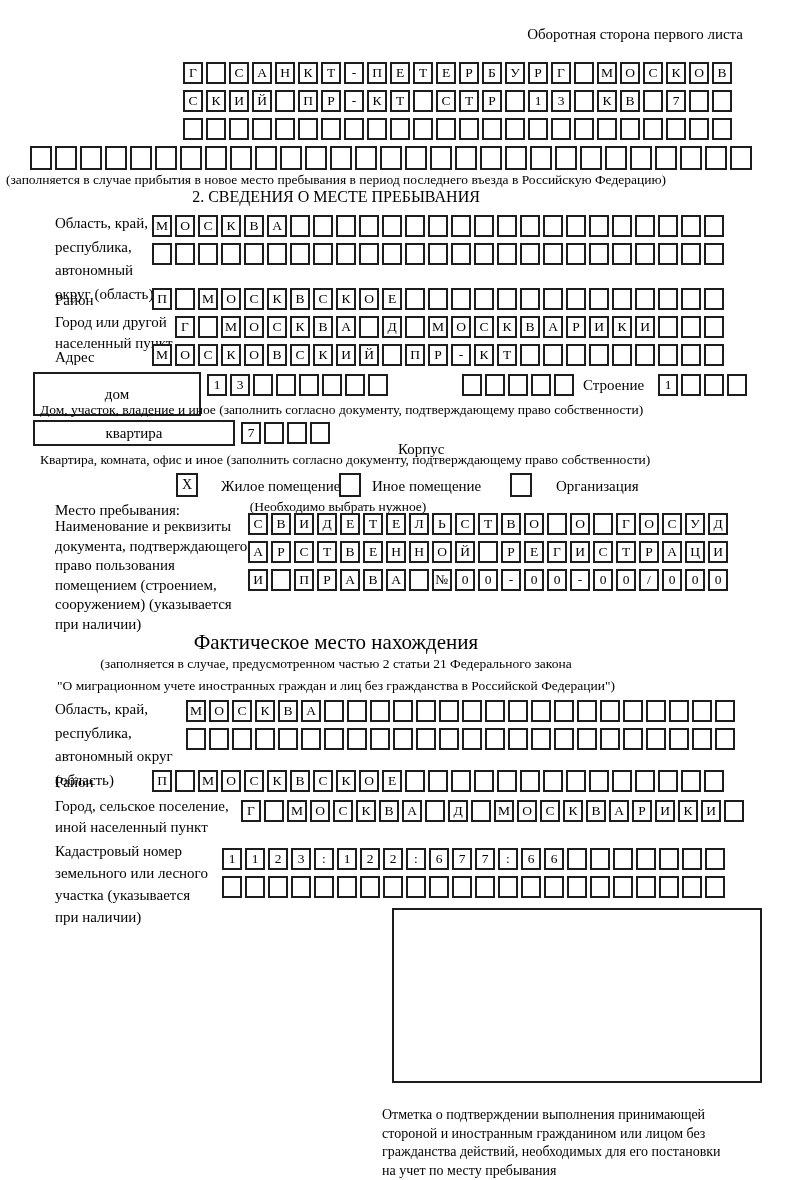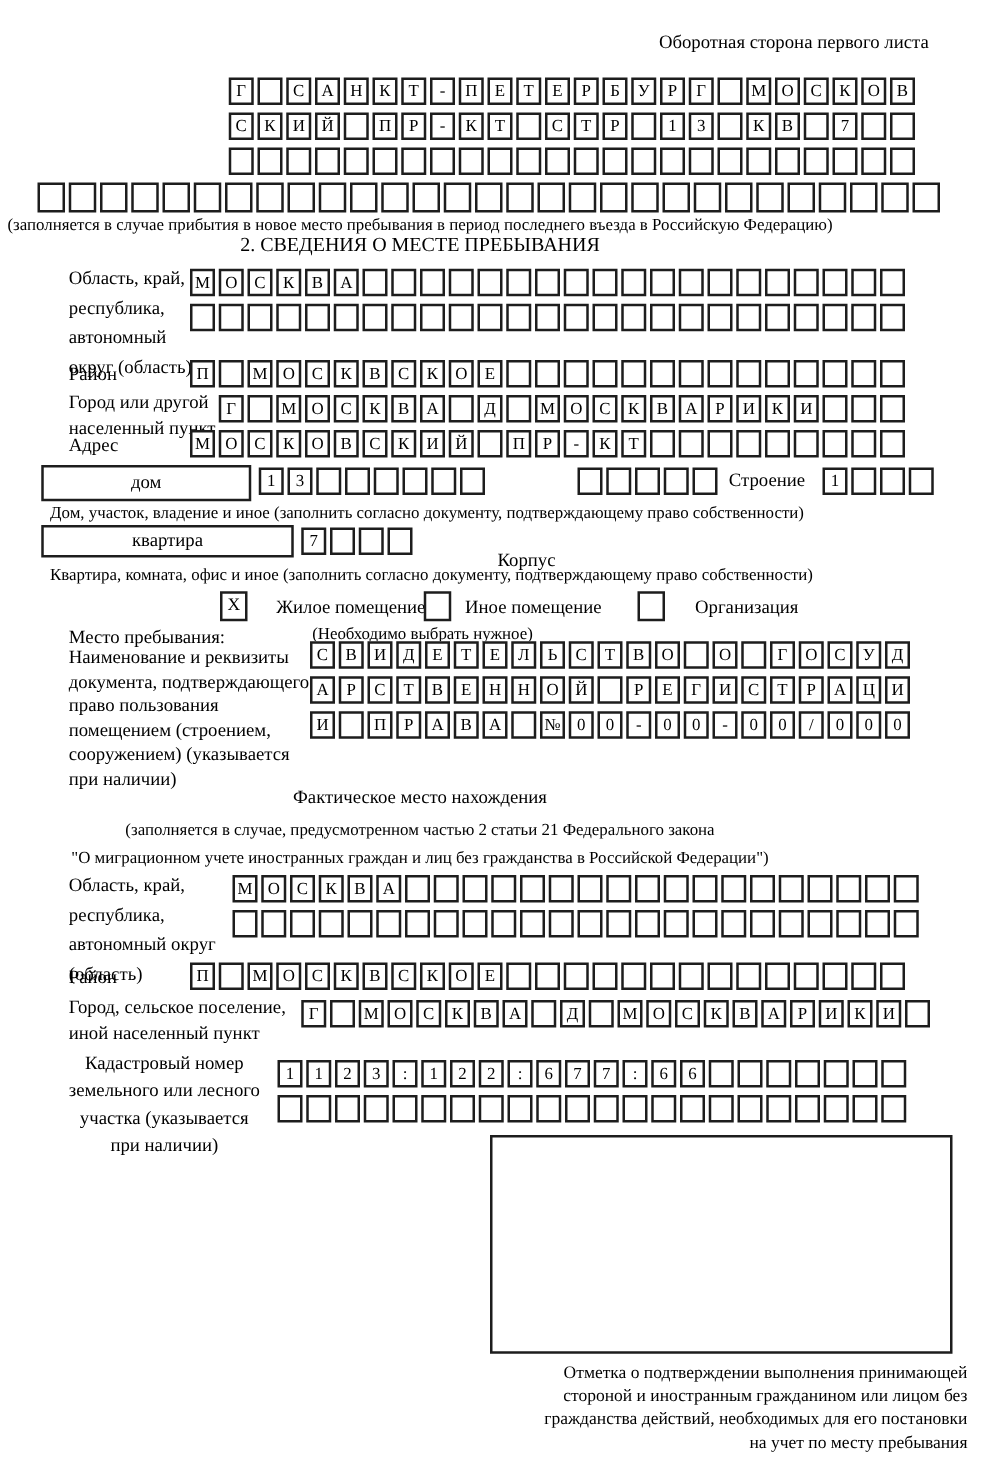--- a/index.html
+++ b/index.html
@@ -14,21 +14,21 @@
   .cells{display:flex;gap:3px;}
   .cell{flex:0 0 auto;width:20px;height:22px;border:2px solid #1d1d1d;box-sizing:border-box;
         display:flex;align-items:center;justify-content:center;
         font-size:13.5px;line-height:1;background:#fff;}
   .cells-big .cell{width:22px;height:24px;}
   .fieldbox{border:2px solid #1d1d1d;box-sizing:border-box;display:flex;align-items:center;
             justify-content:center;font-size:15px;background:#fff;}
   .chk{width:22px;height:24px;border:2px solid #1d1d1d;box-sizing:border-box;display:flex;
        align-items:center;justify-content:center;font-size:14px;}
   .stamp{border:2px solid #1d1d1d;box-sizing:border-box;background:#fff;}
-  .caption{font-size:14px;line-height:18.5px;text-align:right;}
+  .caption{font-size:14px;line-height:18.5px;text-align:left;margin-top:16px;}
 </style>
 </head>
 <body>
 
 <div class="page">
 
   <div class="abs" style="top:26px;right:57px;font-size:15px;">Оборотная сторона первого листа</div>
 
 
   <div class="abs cells" style="left:183px;top:62px;">
@@ -288,21 +288,21 @@
       <span class="cell"></span>
       <span class="cell"></span>
       <span class="cell"></span>
       <span class="cell"></span>
       <span class="cell"></span>
       <span class="cell"></span>
       <span class="cell"></span>
       <span class="cell"></span>
     </div>
 
-  <div class="abs fieldbox" style="left:33px;top:372px;width:168px;height:29px;">дом</div>
+  <div class="abs fieldbox" style="left:33px;top:372px;width:168px;height:44px;">дом</div>
   <div class="abs cells" style="left:207px;top:374px;">
       <span class="cell">1</span>
       <span class="cell">3</span>
       <span class="cell"></span>
       <span class="cell"></span>
       <span class="cell"></span>
       <span class="cell"></span>
       <span class="cell"></span>
       <span class="cell"></span>
     </div>
@@ -415,21 +415,21 @@
       <span class="cell">0</span>
       <span class="cell">-</span>
       <span class="cell">0</span>
       <span class="cell">0</span>
       <span class="cell">/</span>
       <span class="cell">0</span>
       <span class="cell">0</span>
       <span class="cell">0</span>
     </div>
 
-  <div class="abs center bold" style="top:630px;font-size:15px;">Фактическое место нахождения</div>
+  <div class="abs center bold" style="top:630px;font-size:21px;">Фактическое место нахождения</div>
   <div class="abs note center" style="top:656px;">(заполняется в случае, предусмотренном частью 2 статьи 21 Федерального закона</div>
   <div class="abs note center" style="top:678px;">"О миграционном учете иностранных граждан и лиц без гражданства в Российской Федерации")</div>
 
   <div class="abs lbl-wide" style="left:55px;top:698px;">
       <div>Область, край,</div>
       <div>республика,</div>
       <div>автономный округ</div>
       <div>(область)</div>
     </div>
   <div class="abs cells" style="left:186px;top:700px;">
@@ -536,21 +536,21 @@
       <span class="cell">К</span>
       <span class="cell">В</span>
       <span class="cell">А</span>
       <span class="cell">Р</span>
       <span class="cell">И</span>
       <span class="cell">К</span>
       <span class="cell">И</span>
       <span class="cell"></span>
     </div>
 
-  <div class="abs lbl" style="left:55px;top:840px;line-height:22px;text-align:center;">
+  <div class="abs lbl" style="left:55px;top:840px;line-height:22px;">
       <div>Кадастровый номер</div>
       <div>земельного или лесного</div>
       <div>участка (указывается</div>
       <div>при наличии)</div>
     </div>
   <div class="abs cells" style="left:222px;top:848px;">
       <span class="cell">1</span>
       <span class="cell">1</span>
       <span class="cell">2</span>
       <span class="cell">3</span>

